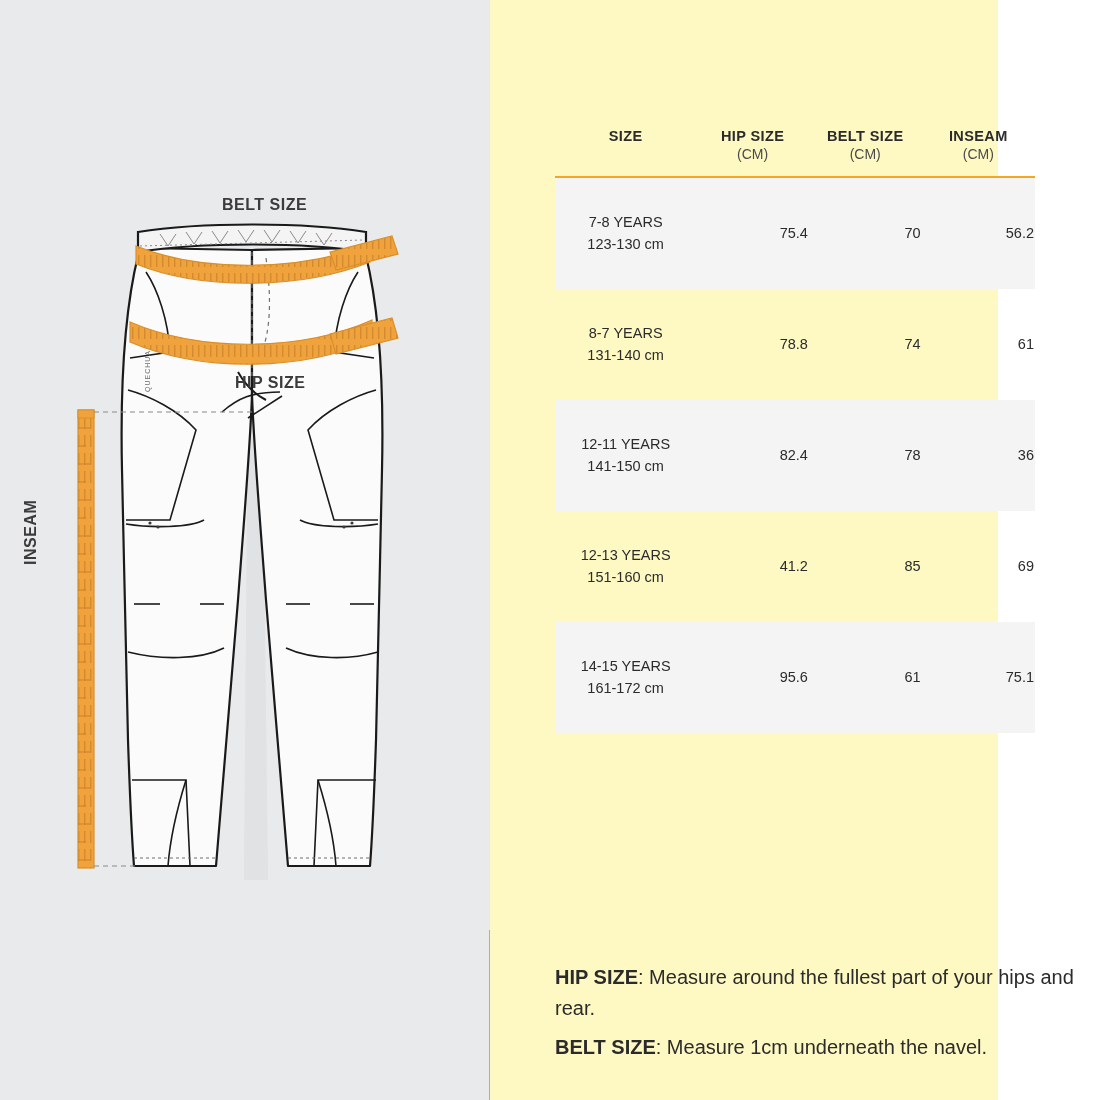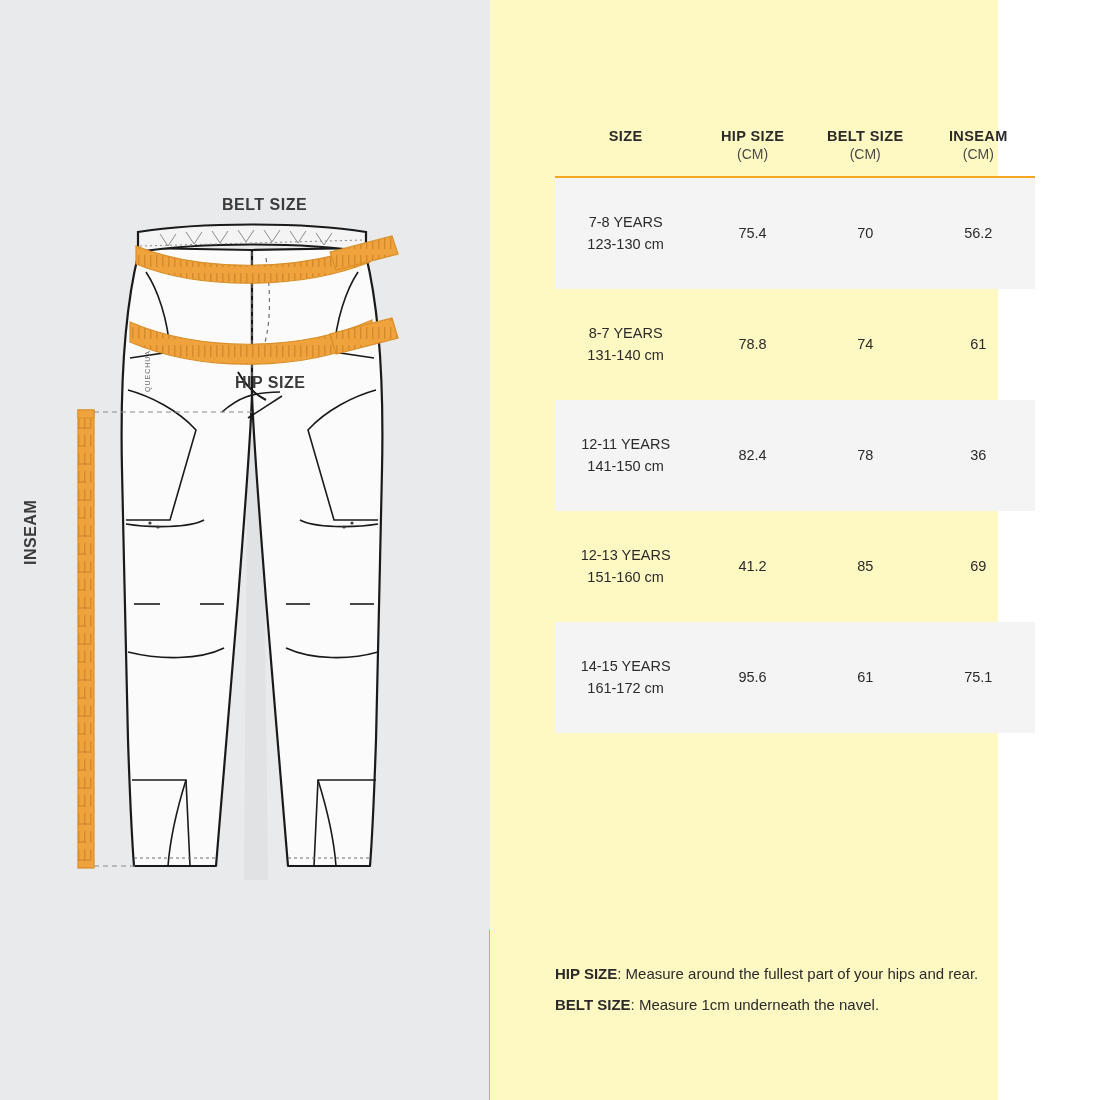--- a/index.html
+++ b/index.html
@@ -112,27 +112,28 @@
     line-height: 1.45;
   }
   table.size-table tbody tr.alt td {
     background: #f4f4f5;
   }
   table.size-table td.size-cell {
     width: 142px;
   }
   table.size-table td.val-cell {
     width: 113px;
+    text-align: right;
   }
   .notes {
     position: absolute;
     left: 65px;
     top: 962px;
     width: 530px;
-    font-size: 15px;
+    font-size: 20px;
     color: #2b2b2b;
     line-height: 1.55;
   }
   .notes .term {
     font-weight: bold;
   }
   .note-line {
     margin-bottom: 8px;
   }
 </style>

